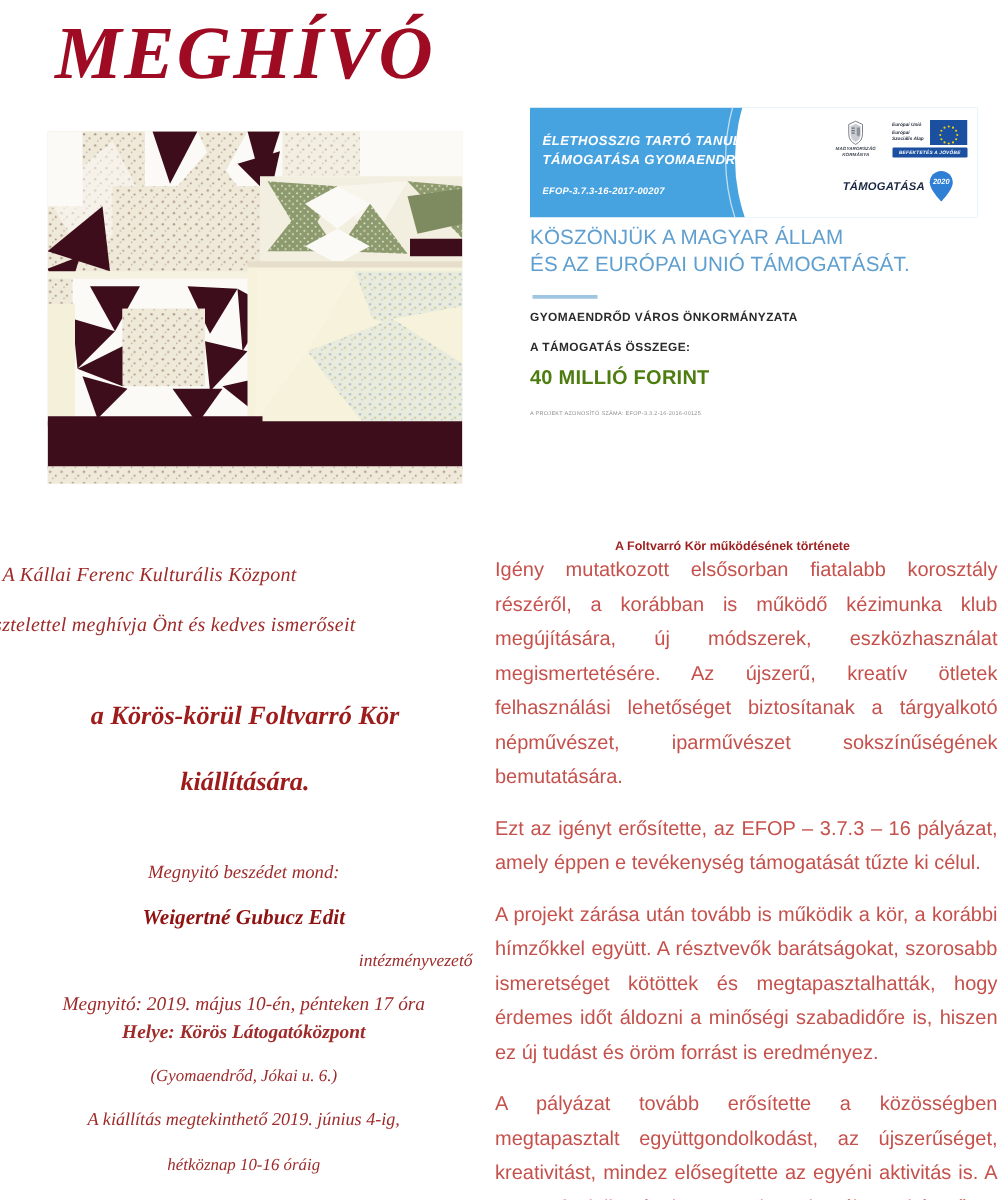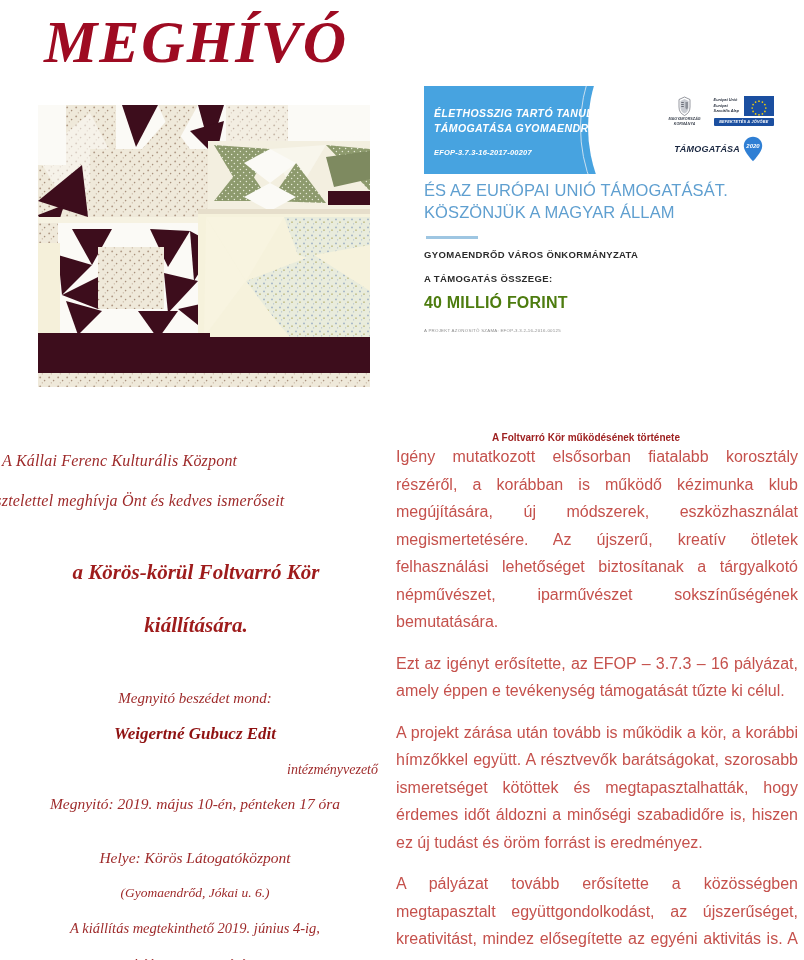--- a/index.html
+++ b/index.html
@@ -219,22 +219,22 @@
   }
   .inv-c { text-align: center; margin-left: 12px; }
   .inv-speaker-lead { font-size: 15px; margin-bottom: 17px; }
   .inv-speaker {
     font-size: 17px;
     font-weight: bold;
     color: #8f1212;
     margin-bottom: 18px;
   }
   .inv-role { font-size: 14px; margin-bottom: 17px; text-align: right; }
-  .inv-open { font-size: 15.5px; margin-bottom: 36px; }
-  .inv-place { font-size: 15.5px; margin-bottom: 18px; }
+  .inv-open { font-size: 15.5px; margin-bottom: 4px; }
+  .inv-place { font-size: 15.5px; margin-bottom: 18px; font-weight: bold; }
   .inv-addr { font-size: 13.5px; margin-bottom: 19px; }
   .inv-until { font-size: 14.5px; margin-bottom: 19px; }
   .inv-hours { font-size: 13.5px; }
 
   
   .article {
     position: absolute;
     left: 396px;
     top: 432px;
     width: 402px;
@@ -410,22 +410,22 @@
     <div class="szechenyi">
       <div class="sz-word">TÁMOGATÁSA</div>
       <svg class="sz-pin" viewBox="0 0 22 26">
         <path d="M11 0.8 C16.2 0.8 20.2 4.8 20.2 10 C20.2 16 11 25.2 11 25.2 C11 25.2 1.8 16 1.8 10 C1.8 4.8 5.8 0.8 11 0.8 Z" fill="#2f7fd4"></path>
         <text x="11" y="11.6" font-family="Liberation Sans, sans-serif" font-size="6" font-weight="bold" fill="#ffffff" text-anchor="middle">2020</text>
       </svg>
     </div>
   </div>
 
   <div class="banner-thanks">
+    <div>KÖSZÖNJÜK A MAGYAR ÁLLAM</div>
     <div>ÉS AZ EURÓPAI UNIÓ TÁMOGATÁSÁT.</div>
-    <div>KÖSZÖNJÜK A MAGYAR ÁLLAM</div>
   </div>
 
   <div class="banner-rule"></div>
 
   <div class="banner-org">GYOMAENDRŐD VÁROS ÖNKORMÁNYZATA</div>
   <div class="banner-label">A TÁMOGATÁS ÖSSZEGE:</div>
   <div class="banner-amount">40 MILLIÓ FORINT</div>
   <div class="banner-projectid">A PROJEKT AZONOSÍTÓ SZÁMA:  EFOP-3.3.2-16-2016-00125</div>
 </div>
 

